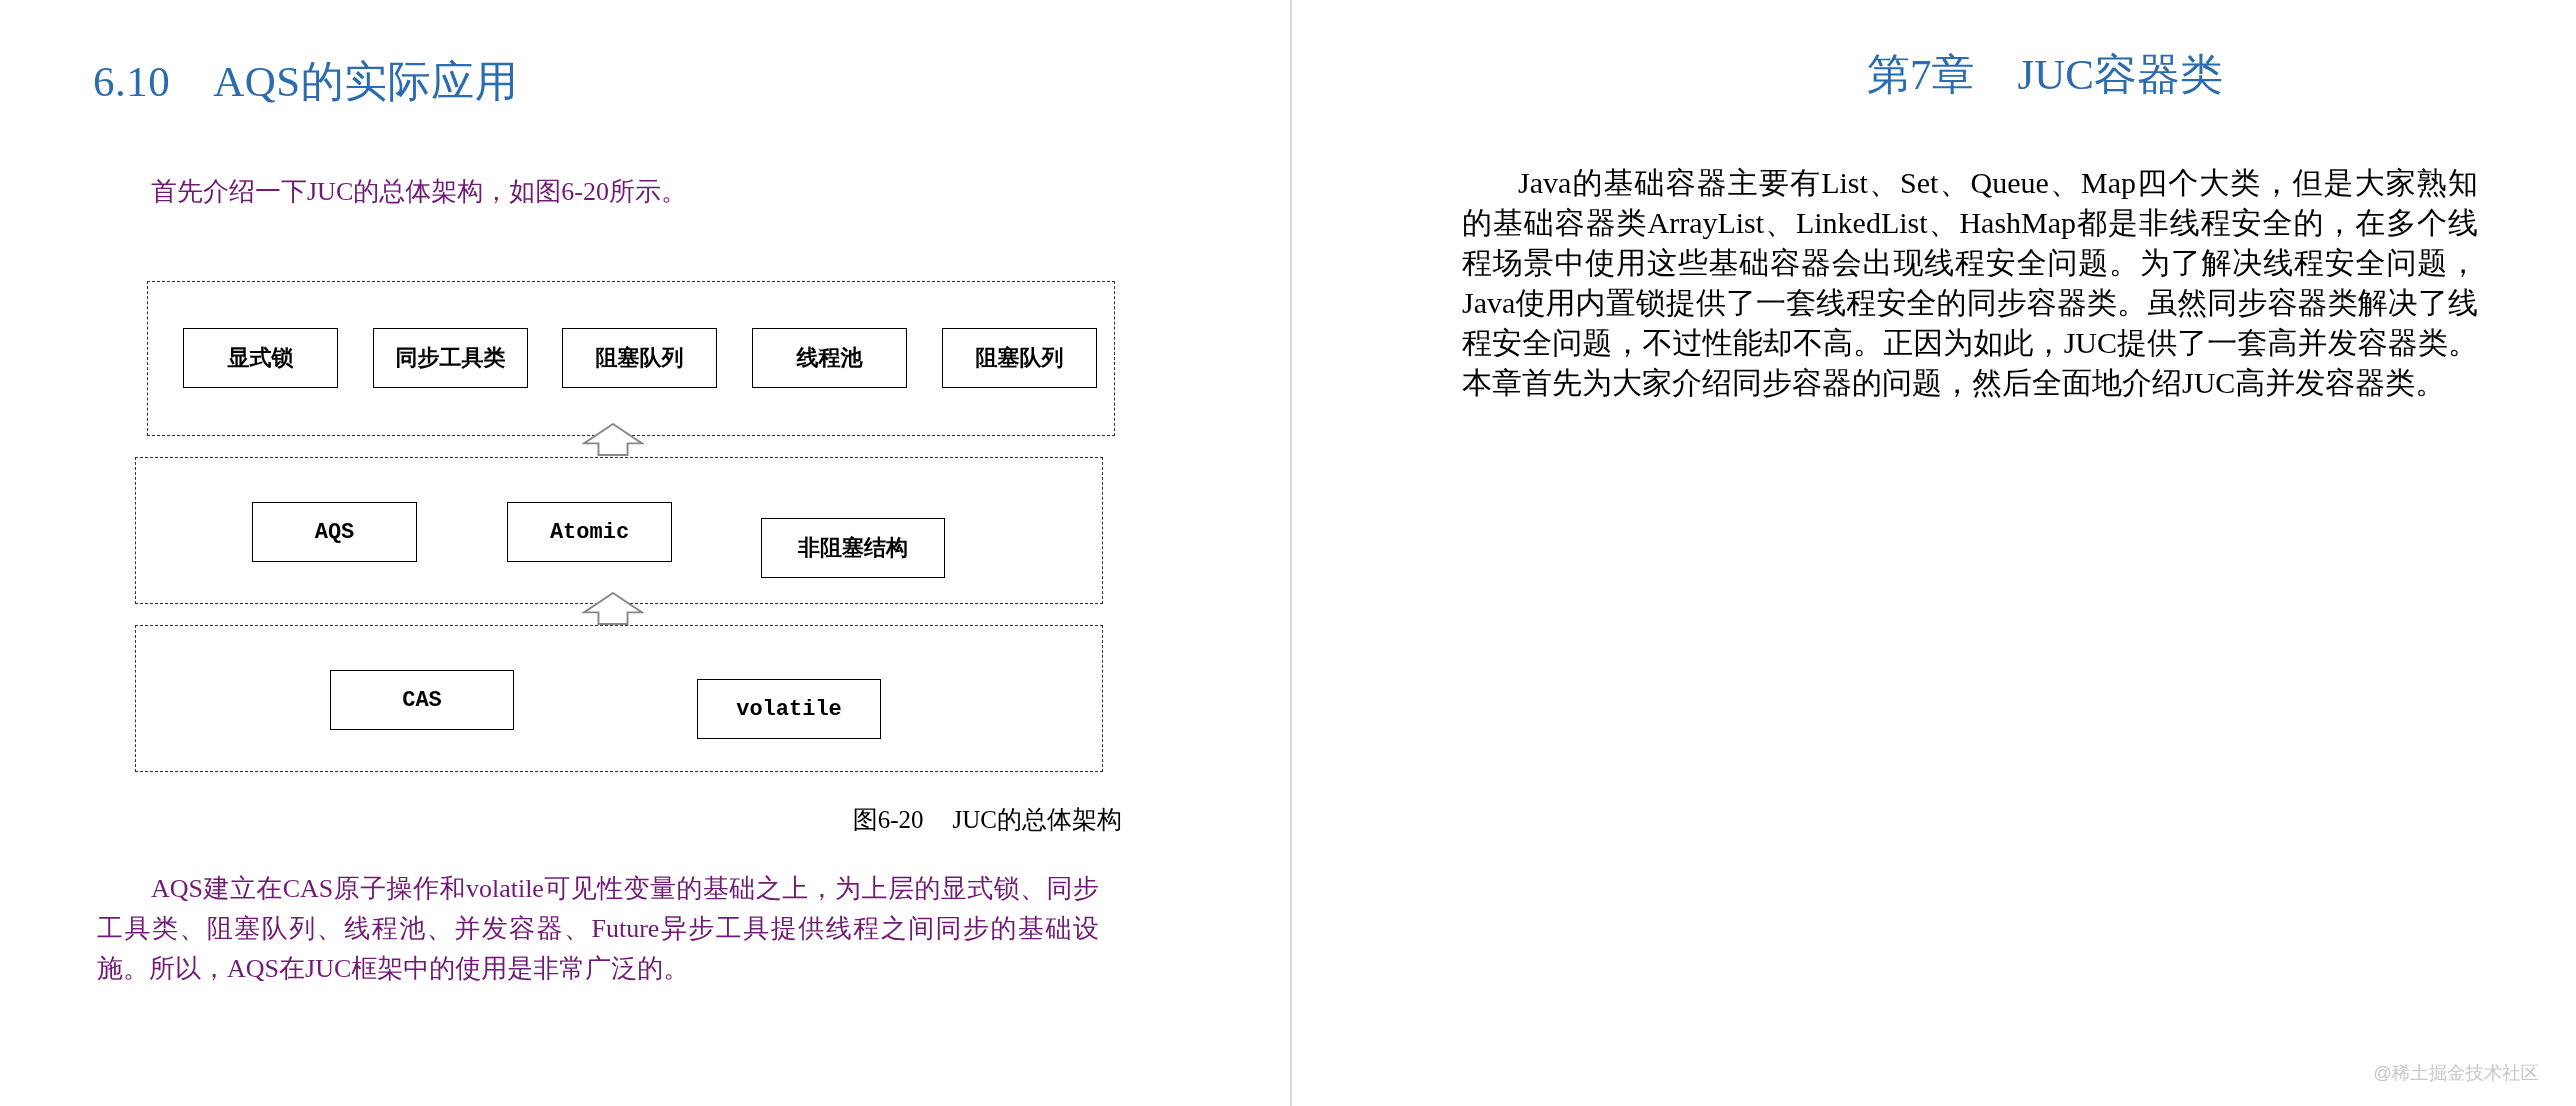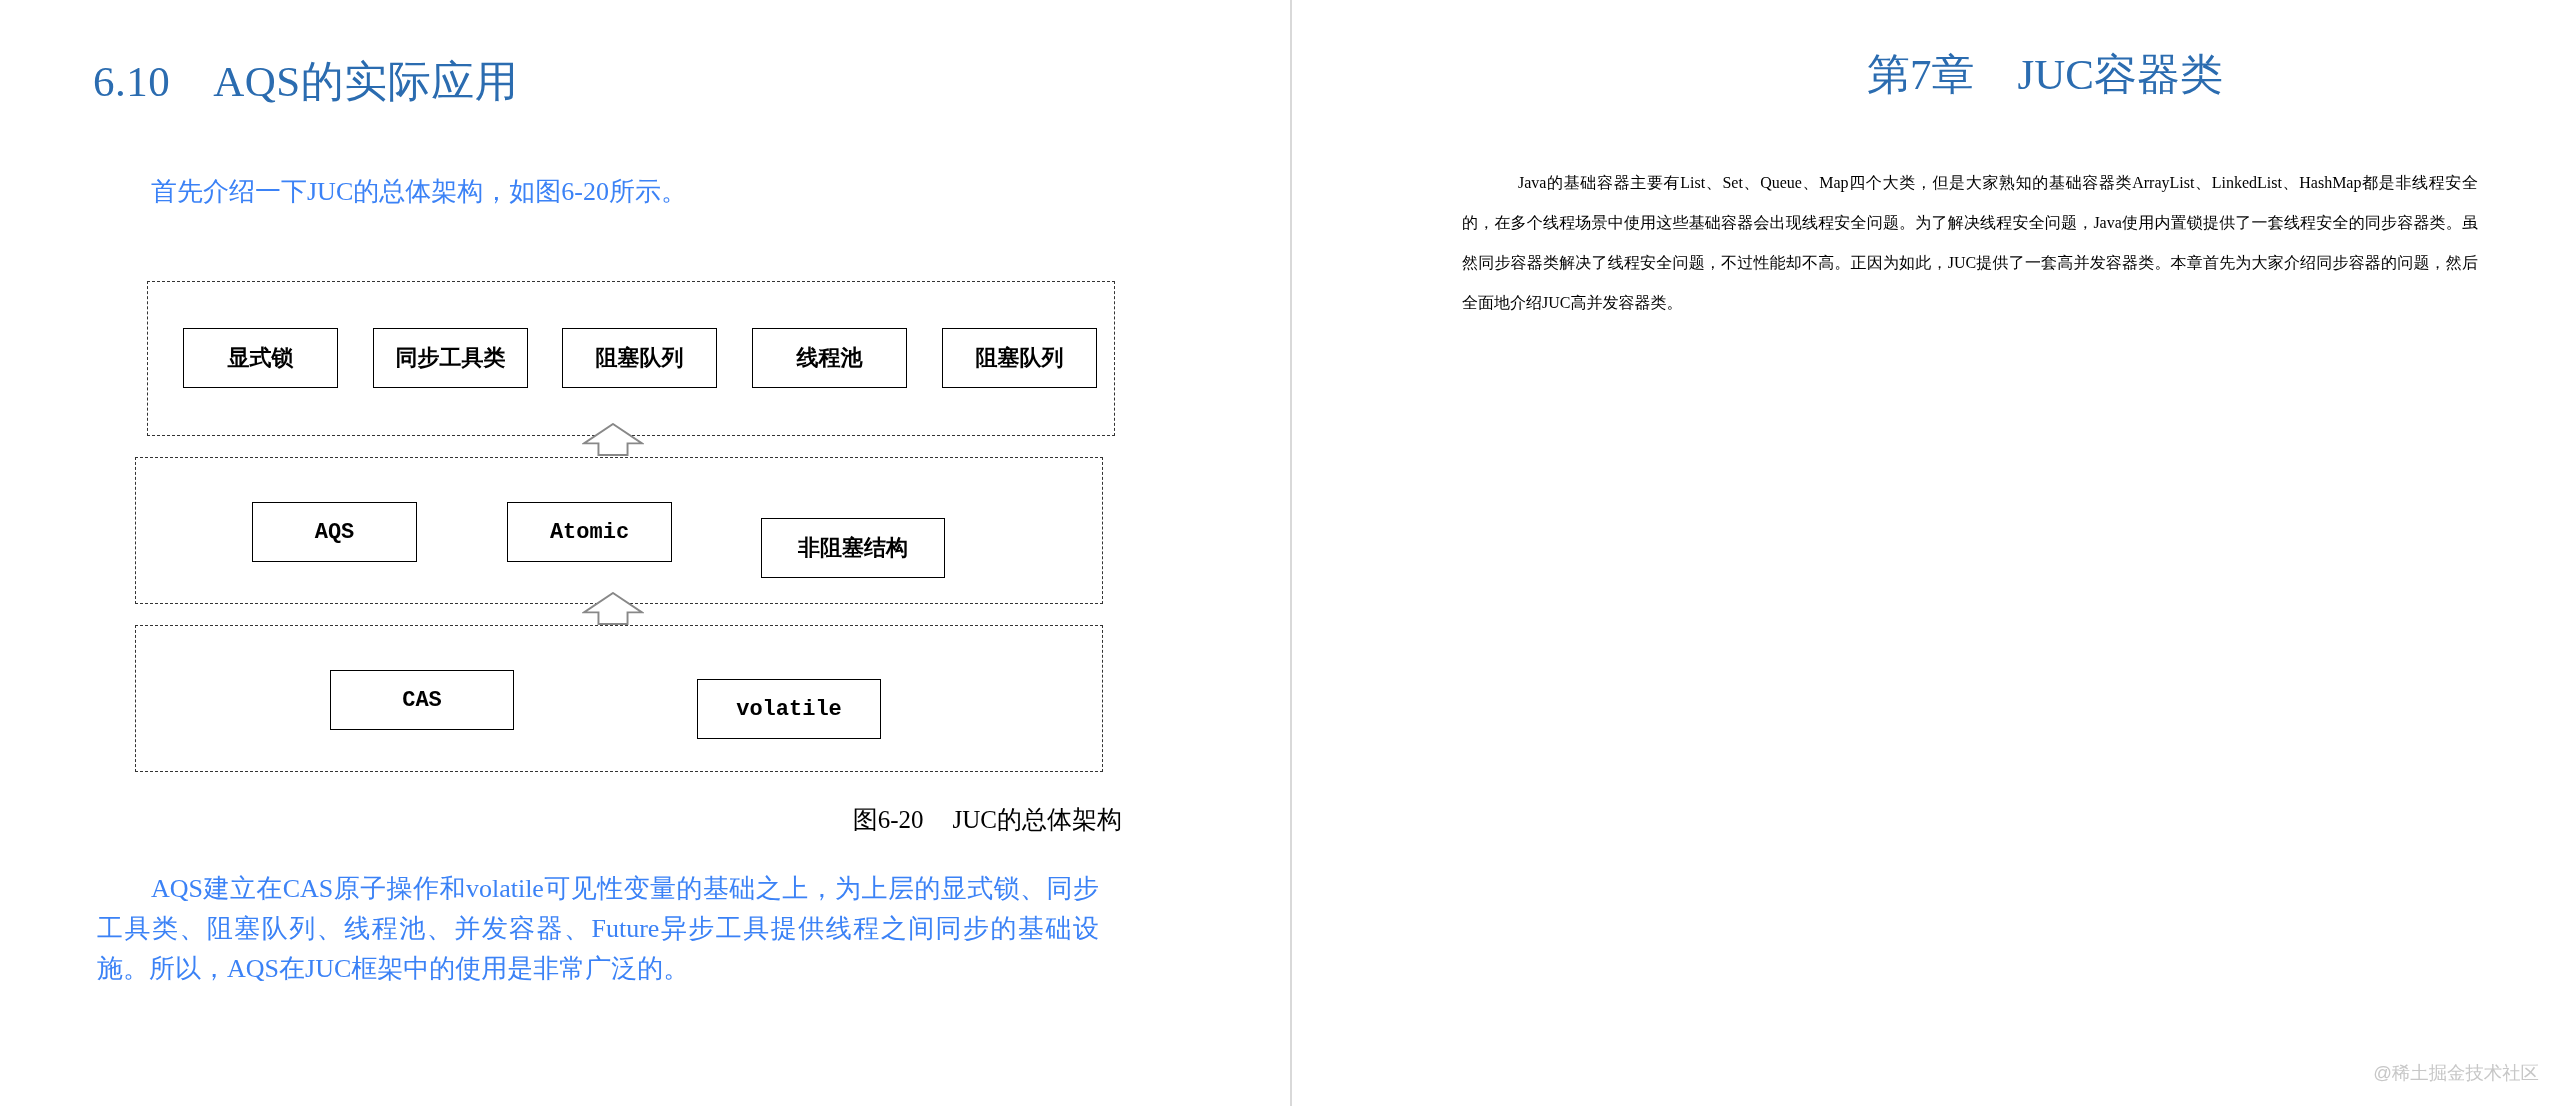--- a/index.html
+++ b/index.html
@@ -54,21 +54,21 @@
   }
   .section-heading .gap {
     display: inline-block;
     width: 43px;
   }
   .para {
     position: absolute;
     font-size: 26px;
     line-height: 40px;
     text-align: justify;
-    color: #3b82f6;
+    color: #701a75;
   }
   .para-intro {
     left: 97px;
     top: 172px;
     width: 1045px;
     text-indent: 54px;
   }
   .fig-caption {
     position: absolute;
     left: 135px;
@@ -166,21 +166,21 @@
     font-size: 43px;
     white-space: nowrap;
   }
   .chapter-heading .gap { display:inline-block; width: 43px; }
 
   .para-right {
     position: absolute;
     left: 172px;
     top: 163px;
     width: 1016px;
-    font-size: 16px;
+    font-size: 30px;
     line-height: 40px;
     text-align: justify;
     text-indent: 56px;
   }
 
   .watermark {
     position: absolute;
     right: 37px;
     bottom: 21px;
     font-size: 18.4px;

